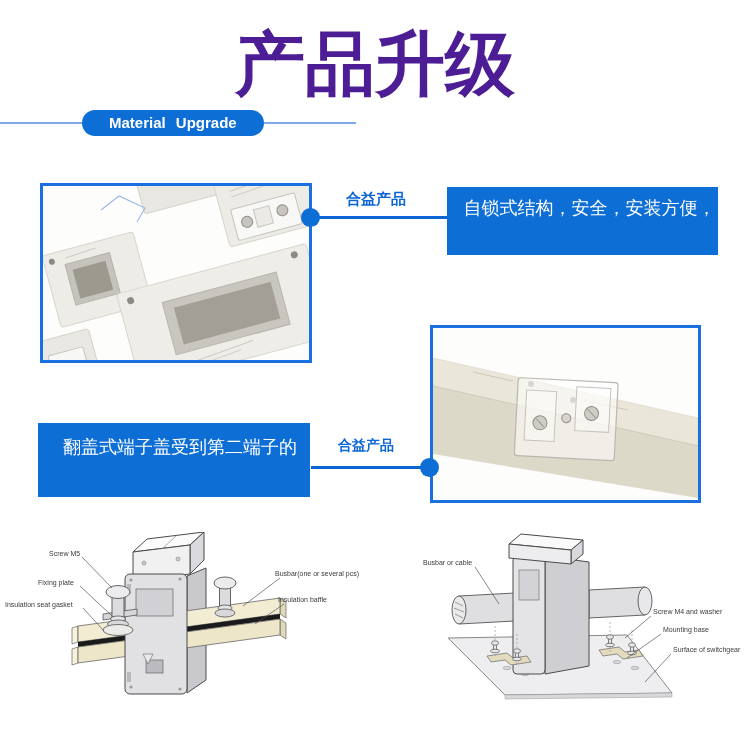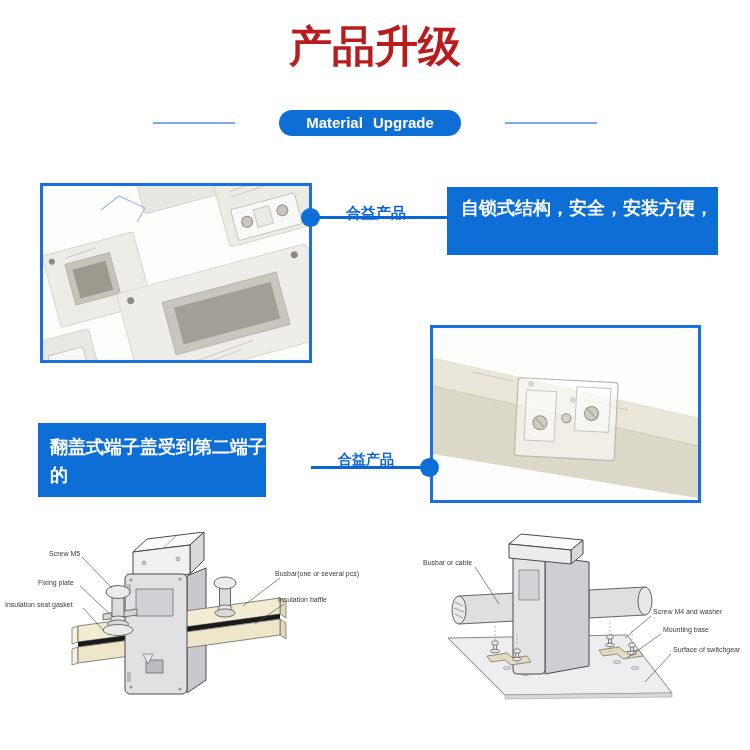--- a/index.html
+++ b/index.html
@@ -1,47 +1,47 @@
 <!DOCTYPE html>
 <html><head>
 <meta charset="utf-8">
 <style>
   html,body{margin:0;padding:0;background:#ffffff;}
   .canvas{position:relative;width:750px;height:750px;background:#ffffff;overflow:hidden;
           font-family:"Liberation Sans","DejaVu Sans",sans-serif;}
   
   .title{position:absolute;top:18px;left:0;right:0;margin:0;text-align:center;
-         font-size:43px;font-weight:700;color:#b91c1c;letter-spacing:0px;}
+         font-size:70px;font-weight:700;color:#4c1d95;letter-spacing:0px;}
   .badge-row{position:absolute;top:110px;left:0;right:0;height:26px;
-             display:flex;justify-content:center;align-items:center;gap:44px;}
+             display:flex;align-items:center;}
   .hline{display:inline-block;height:2px;background:#7fa9ea;}
   .hline.l{width:82px;}
   .hline.r{width:92px;}
   .pill{display:inline-block;height:26px;line-height:26px;padding:0 27px;border-radius:13px;
         background:#0d6ed6;color:#ffffff;font-size:15px;font-weight:700;word-spacing:6px;}
   
   .photo{position:absolute;border:3px solid #1a70df;box-sizing:border-box;background:#fdfdfc;}
   .photo1{left:40px;top:183px;width:272px;height:180px;}
   .photo2{left:430px;top:325px;width:271px;height:178px;}
   .photo svg{display:block;width:100%;height:100%;}
   
   .dot{position:absolute;width:19px;height:19px;border-radius:50%;background:#0d6ed6;z-index:3;}
   .dot1{left:301px;top:208px;}
   .dot2{left:420px;top:458px;}
   .conn{position:absolute;height:3px;background:#0d66d6;z-index:2;}
   .conn1{left:312px;top:216px;width:135px;}
   .conn2{left:311px;top:466px;width:118px;}
-  .tag{position:absolute;color:#0d66d6;font-weight:700;margin-top:14px;}
+  .tag{position:absolute;color:#0d66d6;font-weight:700;}
   .tag1{left:346px;top:190px;font-size:15px;}
   .tag2{left:338px;top:437px;font-size:14px;}
   
-  .bluebox{position:absolute;background:#0d6ed6;color:#ffffff;font-weight:700;
-           font-size:18px;line-height:28px;box-sizing:border-box;}
+  .bluebox{position:absolute;background:#0d6ed6;color:#ffffff;font-weight:400;
+           font-size:18px;line-height:28px;box-sizing:border-box;text-align:center;}
   .box1{left:447px;top:187px;width:271px;height:68px;padding:7px 0 0 14px;}
-  .box2{left:38px;top:423px;width:228px;height:74px;padding:10px 0 0 12px;}
+  .box2{left:38px;top:423px;width:272px;height:74px;padding:10px 0 0 12px;}
   
   .diagram{position:absolute;}
   .diagram-left{left:0px;top:532px;width:385px;height:180px;}
   .diagram-right{left:395px;top:532px;width:355px;height:180px;}
   .diagram text{font-family:"Liberation Sans","DejaVu Sans",sans-serif;font-size:7px;fill:#3a3a3a;}
 </style>
 </head>
 <body>
 
 <div class="canvas">

